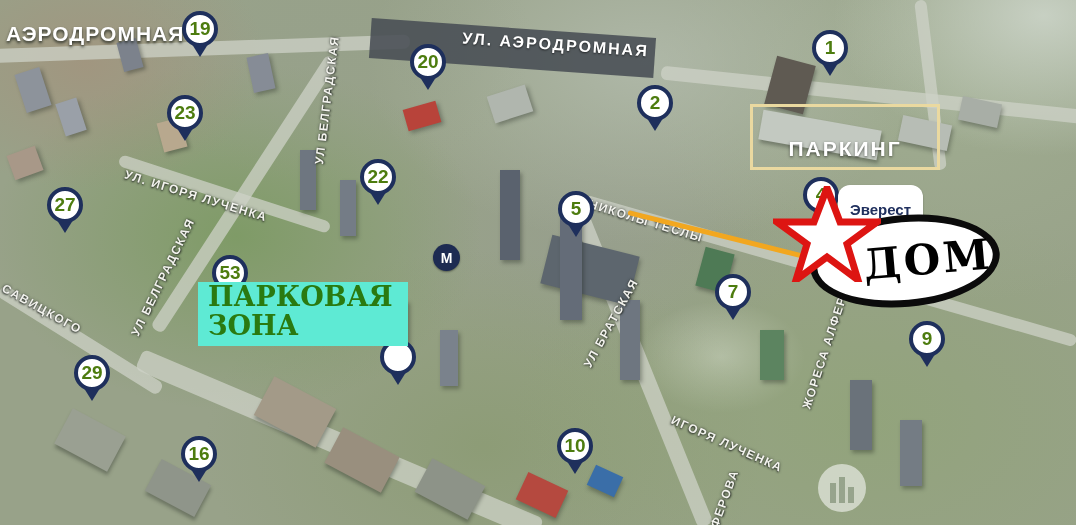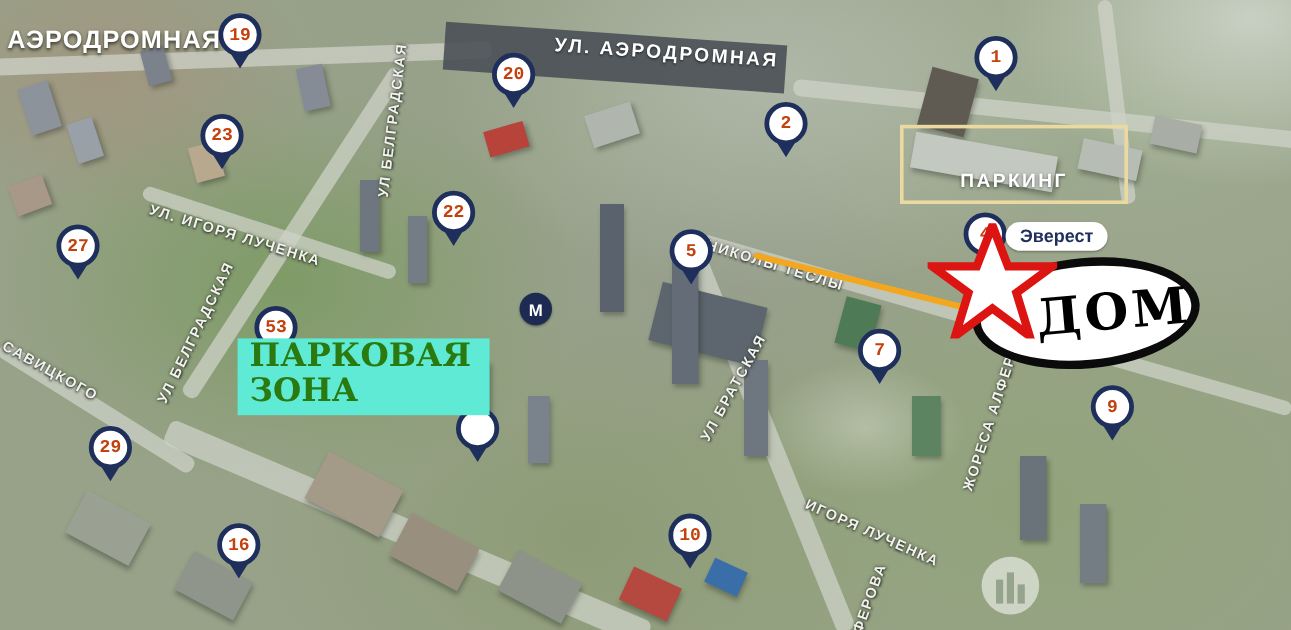--- a/index.html
+++ b/index.html
@@ -29,40 +29,40 @@
   .district-label{position:absolute;left:6px;top:22px;z-index:5;color:#fff;
           font-weight:bold;font-size:21px;letter-spacing:1px;
           text-shadow:0 2px 3px rgba(25,30,25,.85);}
   .overpass-label{position:absolute;left:462px;top:36px;z-index:5;color:#fff;
           font-weight:bold;font-size:16px;letter-spacing:2px;transform:rotate(4deg);
           text-shadow:0 1px 2px rgba(0,0,0,.6);white-space:nowrap;}
   
   .pin{position:absolute;z-index:4;width:36px;}
   .pin-circle{width:36px;height:36px;border-radius:50%;background:#fff;
           border:4px solid #1e2f5c;box-sizing:border-box;display:flex;
-          align-items:center;justify-content:center;font-weight:bold;font-size:15px;
-          color:#c2410c;position:relative;z-index:2;font-family:Liberation Mono, monospace;}
+          align-items:center;justify-content:center;font-weight:bold;font-size:19px;
+          color:#4d7c0f;position:relative;z-index:2;}
   .pin-tail{width:0;height:0;border-left:10px solid transparent;
           border-right:10px solid transparent;border-top:16px solid #1e2f5c;
           margin:-6px auto 0;position:relative;z-index:1;}
   
   .metro-sign{position:absolute;left:512px;top:169px;z-index:6;background:#e82017;
           color:#fff;font-family:"DejaVu Serif",serif;font-weight:bold;font-size:26px;
           padding:0 9px 3px;letter-spacing:1px;}
   .metro-icon{position:absolute;left:433px;top:244px;width:27px;height:27px;
           border-radius:50%;background:#1d2b52;color:#fff;display:flex;z-index:3;
           align-items:center;justify-content:center;font-weight:bold;font-size:14px;
           box-shadow:0 1px 2px rgba(0,0,0,.4);}
   .parking-box{position:absolute;left:750px;top:104px;width:190px;height:66px;
           border:3px solid #ead9a0;z-index:4;display:flex;align-items:flex-end;
           justify-content:center;padding-bottom:6px;box-sizing:border-box;color:#fff;
-          font-weight:bold;font-size:16px;letter-spacing:2px;
+          font-weight:bold;font-size:21px;letter-spacing:2px;
           text-shadow:0 1px 3px rgba(0,0,0,.55);}
   .everest-pill{position:absolute;left:838px;top:185px;height:24px;background:#fff;
-          border-radius:12px;padding:0 12px;display:flex;align-items:center;
+          border-radius:12px;padding:12px 12px;display:flex;align-items:center;
           color:#20305e;font-weight:bold;font-size:15px;z-index:5;
           box-shadow:0 1px 2px rgba(0,0,0,.3);}
   .house-ellipse{position:absolute;left:810px;top:215px;width:190px;height:92px;
           background:#fff;border:7px solid #0b0b0b;border-radius:50%;
           transform:rotate(-5deg);z-index:5;display:flex;align-items:center;
           justify-content:center;box-sizing:border-box;padding-left:46px;}
   .house-ellipse span{font-family:"DejaVu Serif",serif;font-weight:bold;
           font-size:42px;color:#000;letter-spacing:3px;}
   .star-svg{position:absolute;left:773px;top:186px;z-index:6;}
   .orange-line{position:absolute;left:628px;top:210px;width:186px;height:5px;

